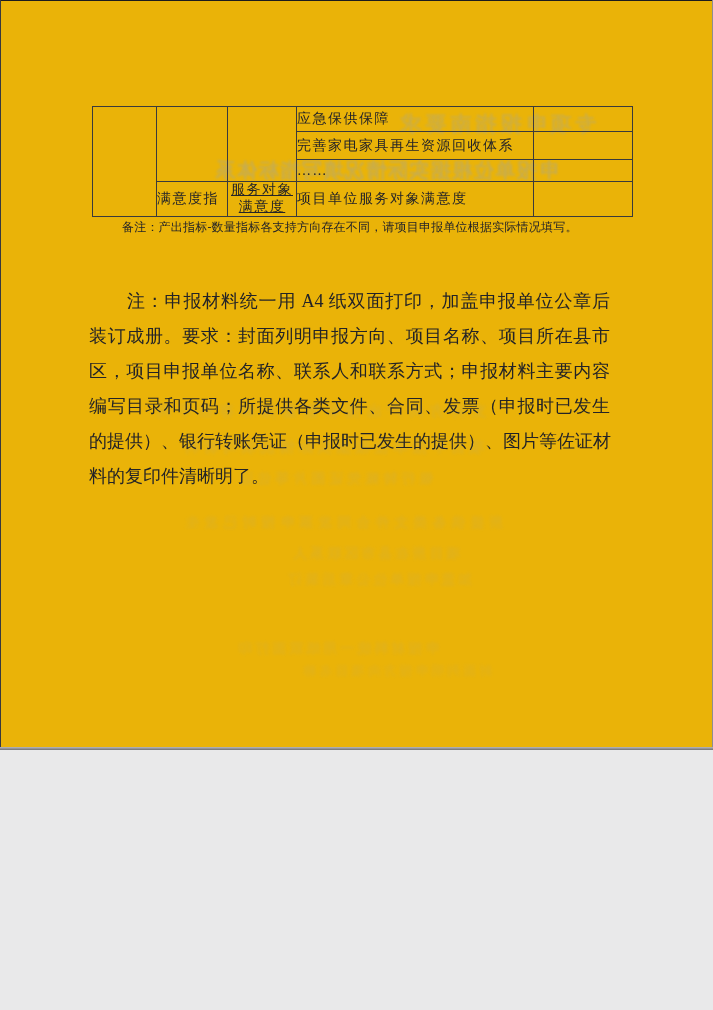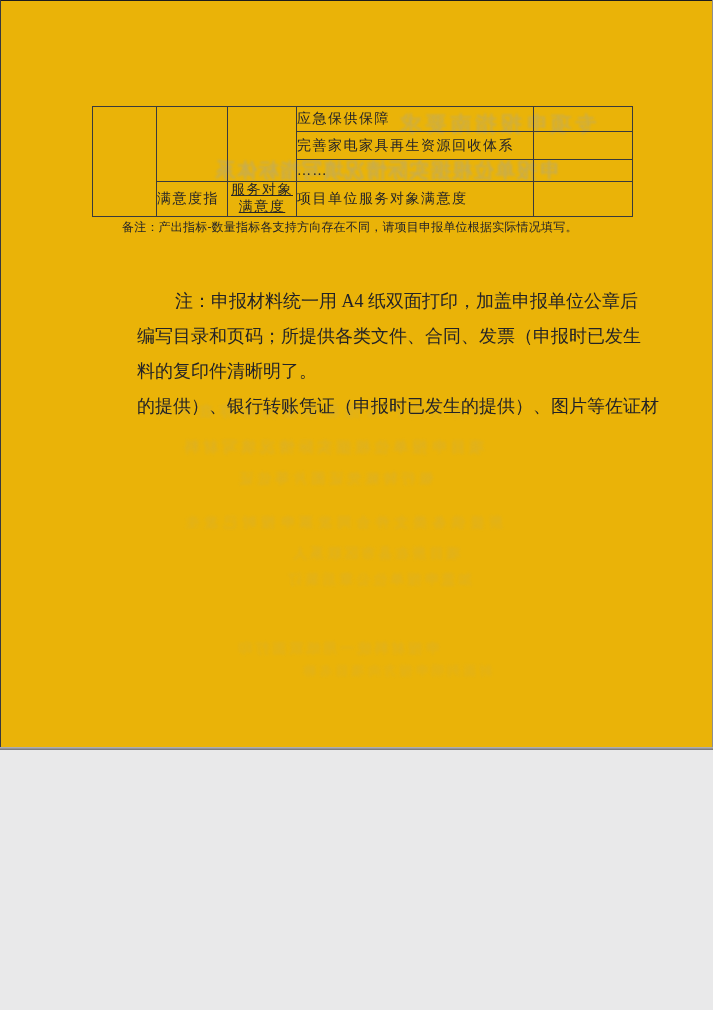--- a/index.html
+++ b/index.html
@@ -59,21 +59,20 @@
   .para {
     position: absolute; left: 89px; top: 284px; width: 521px;
   }
   .pline {
     height: 35px; line-height: 35px;
     font-size: 18px; color: #232327;
     white-space: nowrap;
     text-align: justify;
     text-align-last: justify;
     text-justify: inter-character;
-    margin-left: 48px;
   }
   .pline.first { text-indent: 38px; }
   .pline.last  { text-align: left; text-align-last: left; }
 
   
   .pagenum {
     position: absolute; left: 96px; top: 919px;
     font-size: 11px; letter-spacing: 3px; word-spacing: 6px;
     color: #2a2a2e;
   }
@@ -149,20 +148,22 @@
         <td class="cell-item">项目单位服务对象满意度</td>
         <td></td>
       </tr>
     </tbody>
   </table>
 
   <div class="remark">备注：产出指标-数量指标各支持方向存在不同，请项目申报单位根据实际情况填写。</div>
 
   <div class="para">
     <div class="pline first">注：申报材料统一用 A4 纸双面打印，加盖申报单位公章后</div>
+    <div class="pline">装订成册。要求：封面列明申报方向、项目名称、项目所在县市</div>
+    <div class="pline">区，项目申报单位名称、联系人和联系方式；申报材料主要内容</div>
     <div class="pline">编写目录和页码；所提供各类文件、合同、发票（申报时已发生</div>
+    <div class="pline">的提供）、银行转账凭证（申报时已发生的提供）、图片等佐证材</div>
     <div class="pline last">料的复印件清晰明了。</div>
-    <div class="pline">的提供）、银行转账凭证（申报时已发生的提供）、图片等佐证材</div>
   </div>
 
   <div class="pagenum">- 20 -</div>
 
 </div>
 
 </body></html>

